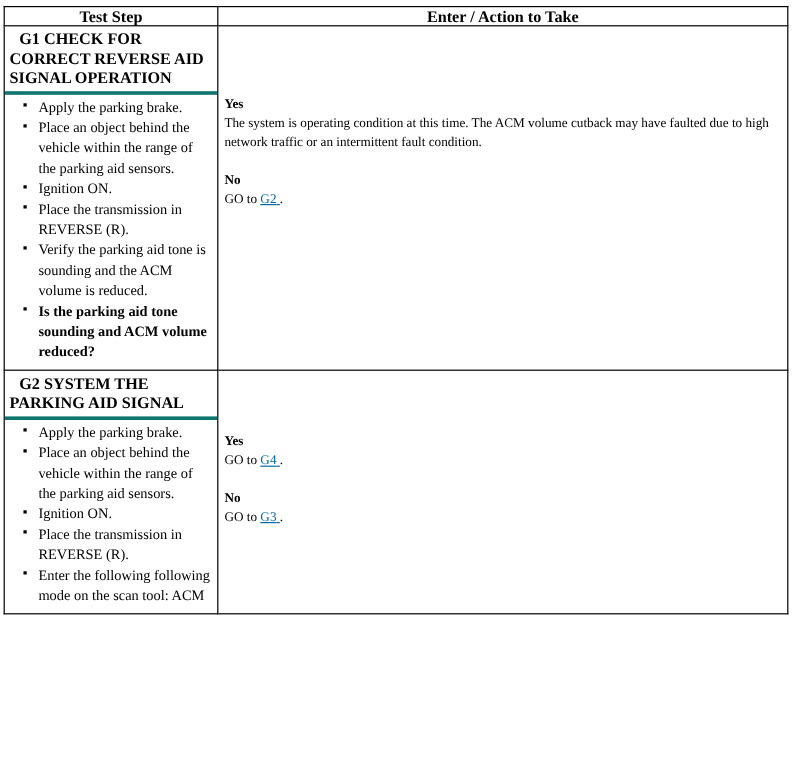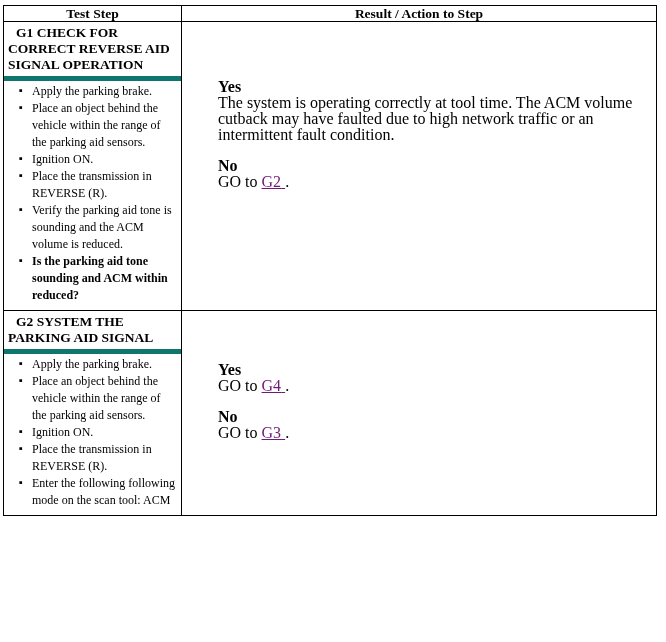--- a/index.html
+++ b/index.html
@@ -50,21 +50,21 @@
   
   .step-cell {
     padding: 0;
   }
   .step-title {
     font-weight: bold;
     font-size: 13.5px;
     line-height: 16px;
     letter-spacing: 0px;
     padding: 3px 4px 3px 4px;
-    border-bottom: 5px solid #0f766e;
+    border-bottom: 3px solid #0f766e;
   }
   .step-title .indent { padding-left: 8px; }
 
   .step-body {
     padding: 2px 4px 6px 4px;
   }
   ul.steps {
     margin: 0;
     padding: 0 0 0 24px;
     list-style: none;
@@ -87,78 +87,77 @@
   }
   ul.steps li.bold {
     font-weight: bold;
   }
 
   .result-cell {
     padding: 0;
   }
   .result-inner {
     padding: 3px 5px 6px 5px;
-    font-size: 16px;
+    font-size: 11px;
     line-height: 16px;
-    margin-left: 31px;
   }
   .result-inner.pad-top-g1 { padding-top: 57px; }
   .result-inner.pad-top-g2 { padding-top: 6px; }
   .res-label {
     font-weight: bold;
   }
   .res-line { white-space: normal; }
   .res-gap { height: 15px; }
   a.xref {
-    color: #701a75;
+    color: #0369a1;
   }
   a.xref::after {
     content: " ";
   }
 </style>
 </head>
 <body>
 
 <div class="page">
 
   <table class="diag">
     <colgroup>
       <col class="c-step">
       <col class="c-result">
     </colgroup>
     <thead>
       <tr>
         <th class="hdr">Test Step</th>
-        <th class="hdr">Result / Action to Step</th>
+        <th class="hdr">Enter / Action to Take</th>
       </tr>
     </thead>
     <tbody>
 
       <tr>
         <td class="step-cell">
           <div class="step-title">
             <span class="indent">G1 CHECK FOR</span><br>
             <span>CORRECT REVERSE AID</span><br>
             <span>SIGNAL OPERATION</span>
           </div>
           <div class="step-body">
             <ul class="steps">
               <li>Apply the parking brake.</li>
               <li>Place an object behind the vehicle within the range of the parking aid sensors.</li>
               <li>Ignition ON.</li>
               <li>Place the transmission in REVERSE (R).</li>
               <li>Verify the parking aid tone is sounding and the ACM volume is reduced.</li>
-              <li class="bold">Is the parking aid tone sounding and ACM within reduced?</li>
+              <li class="bold">Is the parking aid tone sounding and ACM volume reduced?</li>
             </ul>
           </div>
         </td>
         <td class="result-cell">
           <div class="result-inner pad-top-g1">
             <div class="res-label">Yes</div>
-            <div class="res-line">The system is operating correctly at tool time. The ACM volume cutback may have faulted due to high network traffic or an intermittent fault condition.</div>
+            <div class="res-line">The system is operating condition at this time. The ACM volume cutback may have faulted due to high network traffic or an intermittent fault condition.</div>
             <div class="res-gap"></div>
             <div class="res-label">No</div>
             <div class="res-line"><span>GO to</span>
               <a class="xref" href="#">G2</a><span>.</span></div>
           </div>
         </td>
       </tr>
 
       <tr>
         <td class="step-cell">

